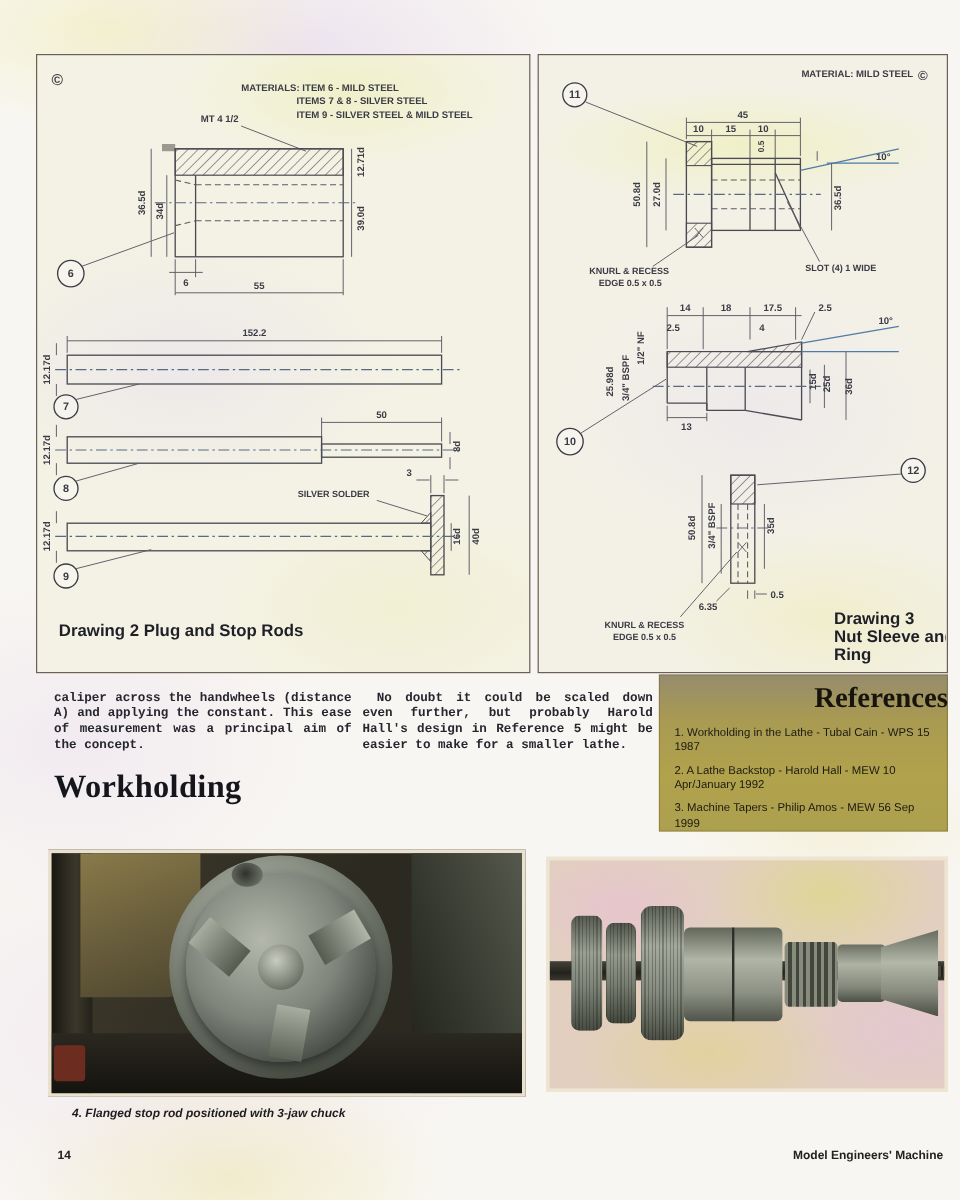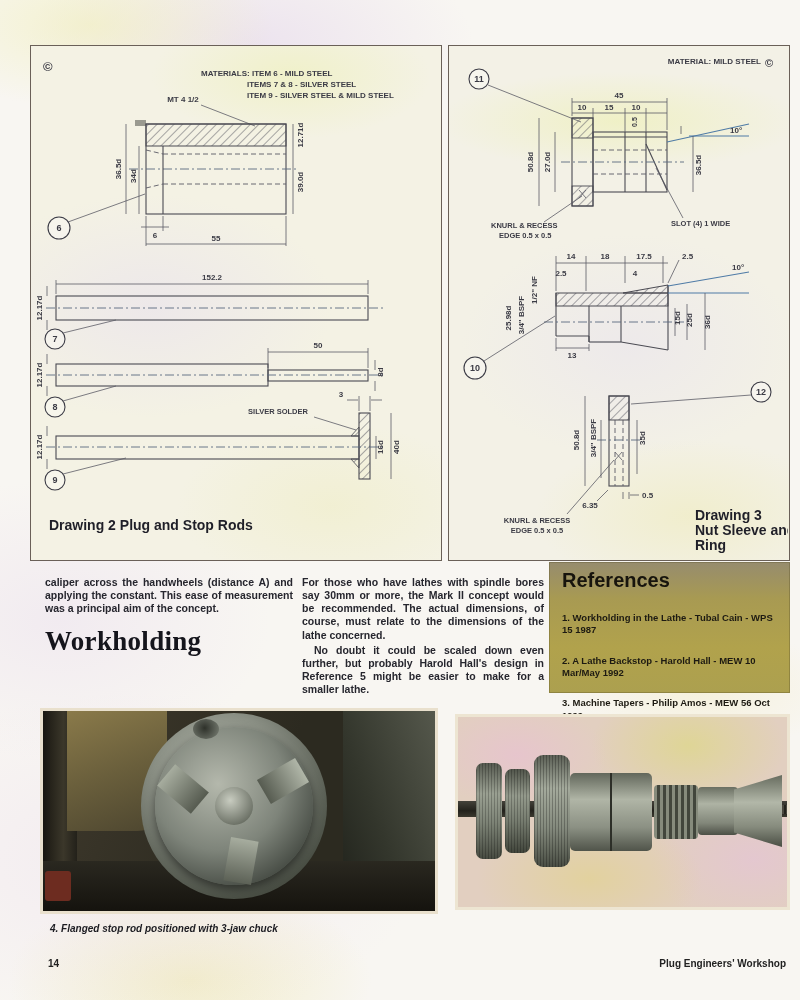--- a/index.html
+++ b/index.html
@@ -35,28 +35,28 @@
   .cap{font-size:14px;font-weight:700;fill:#1f1f28;}
   .mat{font-size:8px;font-weight:700;}
   .cpr{font-size:13px;font-weight:700;}
   .ln{stroke:#4a4a52;stroke-width:1.1;fill:none;}
   .dl{stroke:#5c5c66;stroke-width:0.8;fill:none;}
   .cl{stroke:#5a6a80;stroke-width:0.9;stroke-dasharray:9 3 2 3;fill:none;}
   .dash{stroke:#5a5a64;stroke-width:0.9;stroke-dasharray:5 3;fill:none;}
   .blu{stroke:#4f7ba6;stroke-width:1.1;fill:none;}
   .balc{stroke:#3b3b45;stroke-width:1.1;fill:rgba(255,255,255,0.3);}
   .col{position:absolute;width:248px;color:#26262e;font-size:10.5px;font-weight:600;line-height:1.25;text-align:justify;}
-  .col p{margin:0 0 2px 0;}
+  .col p{margin:0 0 2px 0;font-family:Liberation Mono, monospace;}
   .col .indent{text-indent:12px;}
   h2.conclusion{font-family:"Liberation Serif","DejaVu Serif",serif;font-size:27px;margin:10px 0 7px 0;color:#15151c;letter-spacing:0.3px;}
   #refbox{position:absolute;left:549px;top:562px;width:241px;height:131px;box-sizing:border-box;
     background:linear-gradient(180deg,#968c6e 0%,#a89a52 28%,#b1a24c 65%,#aca04f 100%);
     box-shadow:inset 0 0 0 1px rgba(90,80,40,0.35);}
-  #refbox h3{font-family:Liberation Sans, sans-serif;font-size:20px;margin:0;padding:7px 0 2px 13px;color:#17140d;}
-  #refbox .ref{font-size:9.5px;font-weight:700;color:#1d1a12;line-height:1.3;margin:18px 13px 0 13px;}
+  #refbox h3{font-family:Liberation Serif, serif;font-size:24px;margin:0;padding:7px 0 2px 13px;color:#17140d;text-align:right;}
+  #refbox .ref{font-size:9.5px;font-weight:400;color:#1d1a12;line-height:1.3;margin:7px 13px 0 13px;}
   .photo{position:absolute;box-sizing:border-box;overflow:hidden;}
   #photo4{left:40px;top:708px;width:398px;height:206px;border:3px solid #e9e0cd;
     background:linear-gradient(115deg,#53483166 , #2c2a20 55%),#33312a;}
   #photo5{left:455px;top:714px;width:335px;height:196px;border:3px solid #ede5d2;
     background:
       radial-gradient(ellipse 120px 70px at 18% 20%, rgba(231,196,206,0.9), transparent 75%),
       radial-gradient(ellipse 130px 80px at 70% 15%, rgba(222,215,140,0.8), transparent 75%),
       radial-gradient(ellipse 150px 80px at 40% 85%, rgba(226,210,150,0.8), transparent 75%),
       radial-gradient(ellipse 140px 90px at 90% 75%, rgba(228,198,210,0.85), transparent 75%),
       #e2cfc0;}
@@ -317,29 +317,28 @@
       </g>
     </svg>
   </div>
 
   <div class="col" style="left:45px;top:576px;">
     <p>caliper across the handwheels (distance A) and applying the constant. This ease of measurement was a principal aim of the concept.</p>
     <h2 class="conclusion">Workholding</h2>
   </div>
 
   <div class="col" style="left:302px;top:576px;width:242px;">
-    <p>For those who have lathes with spindle bores say 30mm or more, the Mark II concept would be recommended. The actual dimensions, of course, must relate to the dimensions of the lathe concerned.</p>
     <p class="indent">No doubt it could be scaled down even further, but probably Harold Hall's design in Reference 5 might be easier to make for a smaller lathe.</p>
   </div>
 
   <div id="refbox">
     <h3>References</h3>
     <div class="ref">1. Workholding in the Lathe - Tubal Cain - WPS 15   1987</div>
-    <div class="ref">2. A Lathe Backstop - Harold Hall - MEW 10   Mar/May 1992</div>
-    <div class="ref">3. Machine Tapers - Philip Amos - MEW 56   Oct 1999</div>
+    <div class="ref">2. A Lathe Backstop - Harold Hall - MEW 10   Apr/January 1992</div>
+    <div class="ref">3. Machine Tapers - Philip Amos - MEW 56   Sep 1999</div>
   </div>
 
   <div id="photo4" class="photo">
     <div class="ph" style="left:0;top:0;width:34px;height:200px;background:linear-gradient(90deg,#191711,#3b372a 60%,#23211a);"></div>
     <div class="ph" style="left:24px;top:0;width:100px;height:120px;background:linear-gradient(160deg,#8a7a4a,#6a5f3c 50%,#4c452f);border-radius:0 0 30px 0;"></div>
     <div class="ph" style="left:300px;top:0;width:92px;height:200px;background:linear-gradient(250deg,#55584c,#33362c 60%,#20221b);"></div>
     <div class="ph" style="left:0;top:150px;width:392px;height:50px;background:linear-gradient(180deg,#2a2820,#15130e);"></div>
     <div class="ph" style="left:2px;top:160px;width:26px;height:30px;background:#6d2c20;border-radius:3px;"></div>
     <div class="ph" style="left:98px;top:2px;width:186px;height:186px;border-radius:50%;background:radial-gradient(circle at 42% 35%,#c3c7bb,#8b9085 40%,#4a4f45 75%,#23261f);"></div>
     <div class="ph" style="left:112px;top:16px;width:158px;height:158px;border-radius:50%;background:radial-gradient(circle at 40% 36%,#b4b8ac,#7e847a 48%,#3f443d 82%,#23261f);box-shadow:0 4px 10px rgba(0,0,0,.5);"></div>
@@ -356,18 +355,18 @@
     <div class="ph" style="left:18px;top:46px;width:26px;height:96px;border-radius:7px;background:linear-gradient(180deg,#565a50,#9aa092 32%,#7d8376 62%,#474b41),repeating-linear-gradient(90deg,rgba(0,0,0,.22) 0 1px,transparent 1px 3px);background-blend-mode:multiply;"></div>
     <div class="ph" style="left:47px;top:52px;width:25px;height:84px;border-radius:7px;background:linear-gradient(180deg,#51554b,#949a8c 32%,#767c6f 62%,#42463c),repeating-linear-gradient(90deg,rgba(0,0,0,.22) 0 1px,transparent 1px 3px);background-blend-mode:multiply;"></div>
     <div class="ph" style="left:76px;top:38px;width:36px;height:112px;border-radius:9px;background:linear-gradient(180deg,#5c6056,#a4aa9c 30%,#848a7d 65%,#4a4e44),repeating-linear-gradient(90deg,rgba(0,0,0,.25) 0 1px,transparent 1px 3px);background-blend-mode:multiply;"></div>
     <div class="ph" style="left:112px;top:56px;width:82px;height:78px;border-radius:5px;background:linear-gradient(180deg,#62675b,#b0b5a6 34%,#8b9083 70%,#50544a);"></div>
     <div class="ph" style="left:152px;top:56px;width:2px;height:78px;background:#2d2f28;"></div>
     <div class="ph" style="left:196px;top:68px;width:44px;height:54px;background:repeating-linear-gradient(90deg,#868b7c 0 3px,#42463c 3px 6px);border-radius:4px;"></div>
     <div class="ph" style="left:240px;top:70px;width:40px;height:48px;border-radius:4px;background:linear-gradient(180deg,#6a6f62,#aeb3a4 35%,#82877a 75%,#4c5046);"></div>
     <div class="ph" style="left:276px;top:58px;width:48px;height:72px;clip-path:polygon(0 20%,100% 0,100% 100%,0 80%);background:linear-gradient(180deg,#676c5f,#b2b7a8 38%,#868b7d 72%,#4a4e44);"></div>
   </div>
 
-  <div class="caption" style="left:50px;top:922px;width:392px;">4.  Flanged stop rod positioned with 3-jaw chuck</div>
+  <div class="caption" style="left:60px;top:922px;width:392px;">4.  Flanged stop rod positioned with 3-jaw chuck</div>
 
   <div class="footer" style="left:48px;top:958px;">14</div>
-  <div class="footer" style="right:14px;top:958px;font-weight:600;">Plug Engineers' Workshop</div>
+  <div class="footer" style="right:14px;top:958px;font-weight:600;">Model Engineers' Machine</div>
 
 </div>
 
 </body></html>

